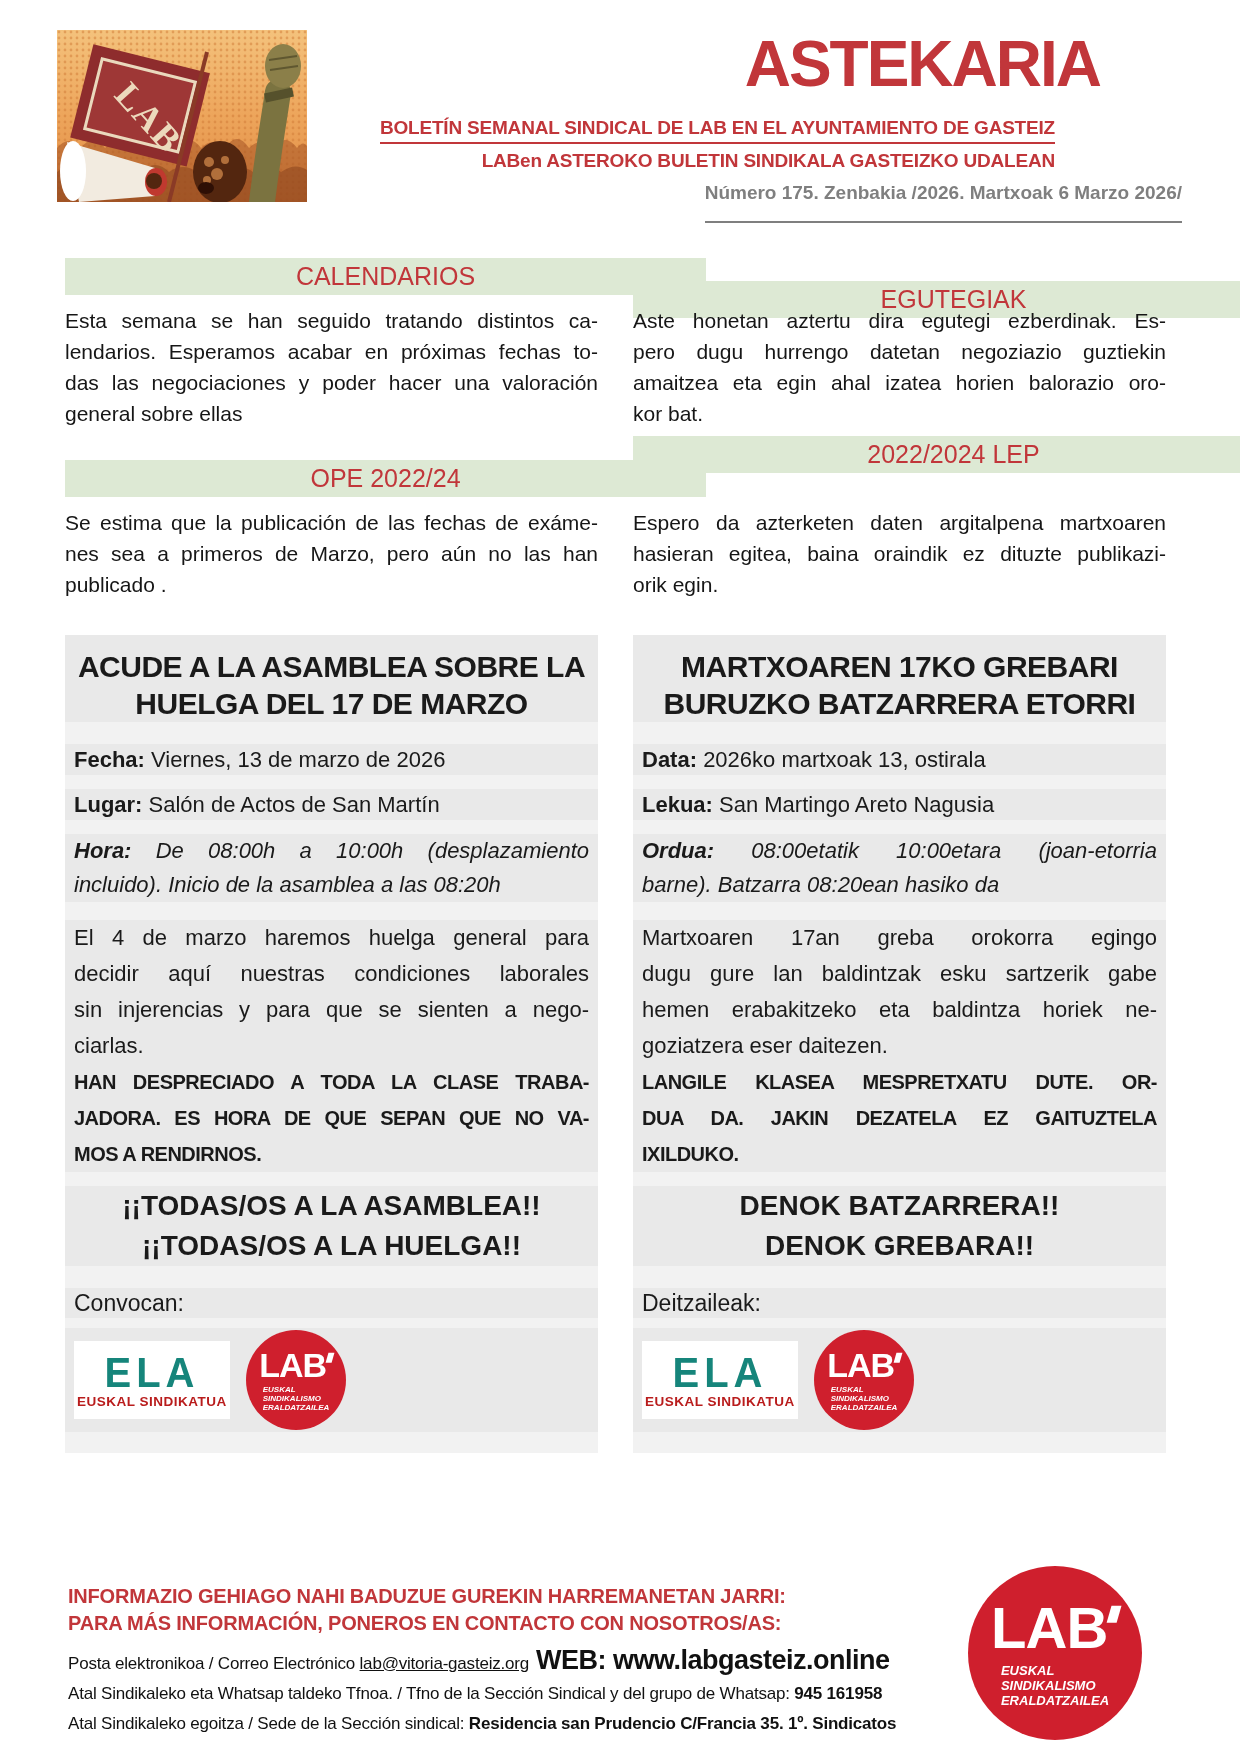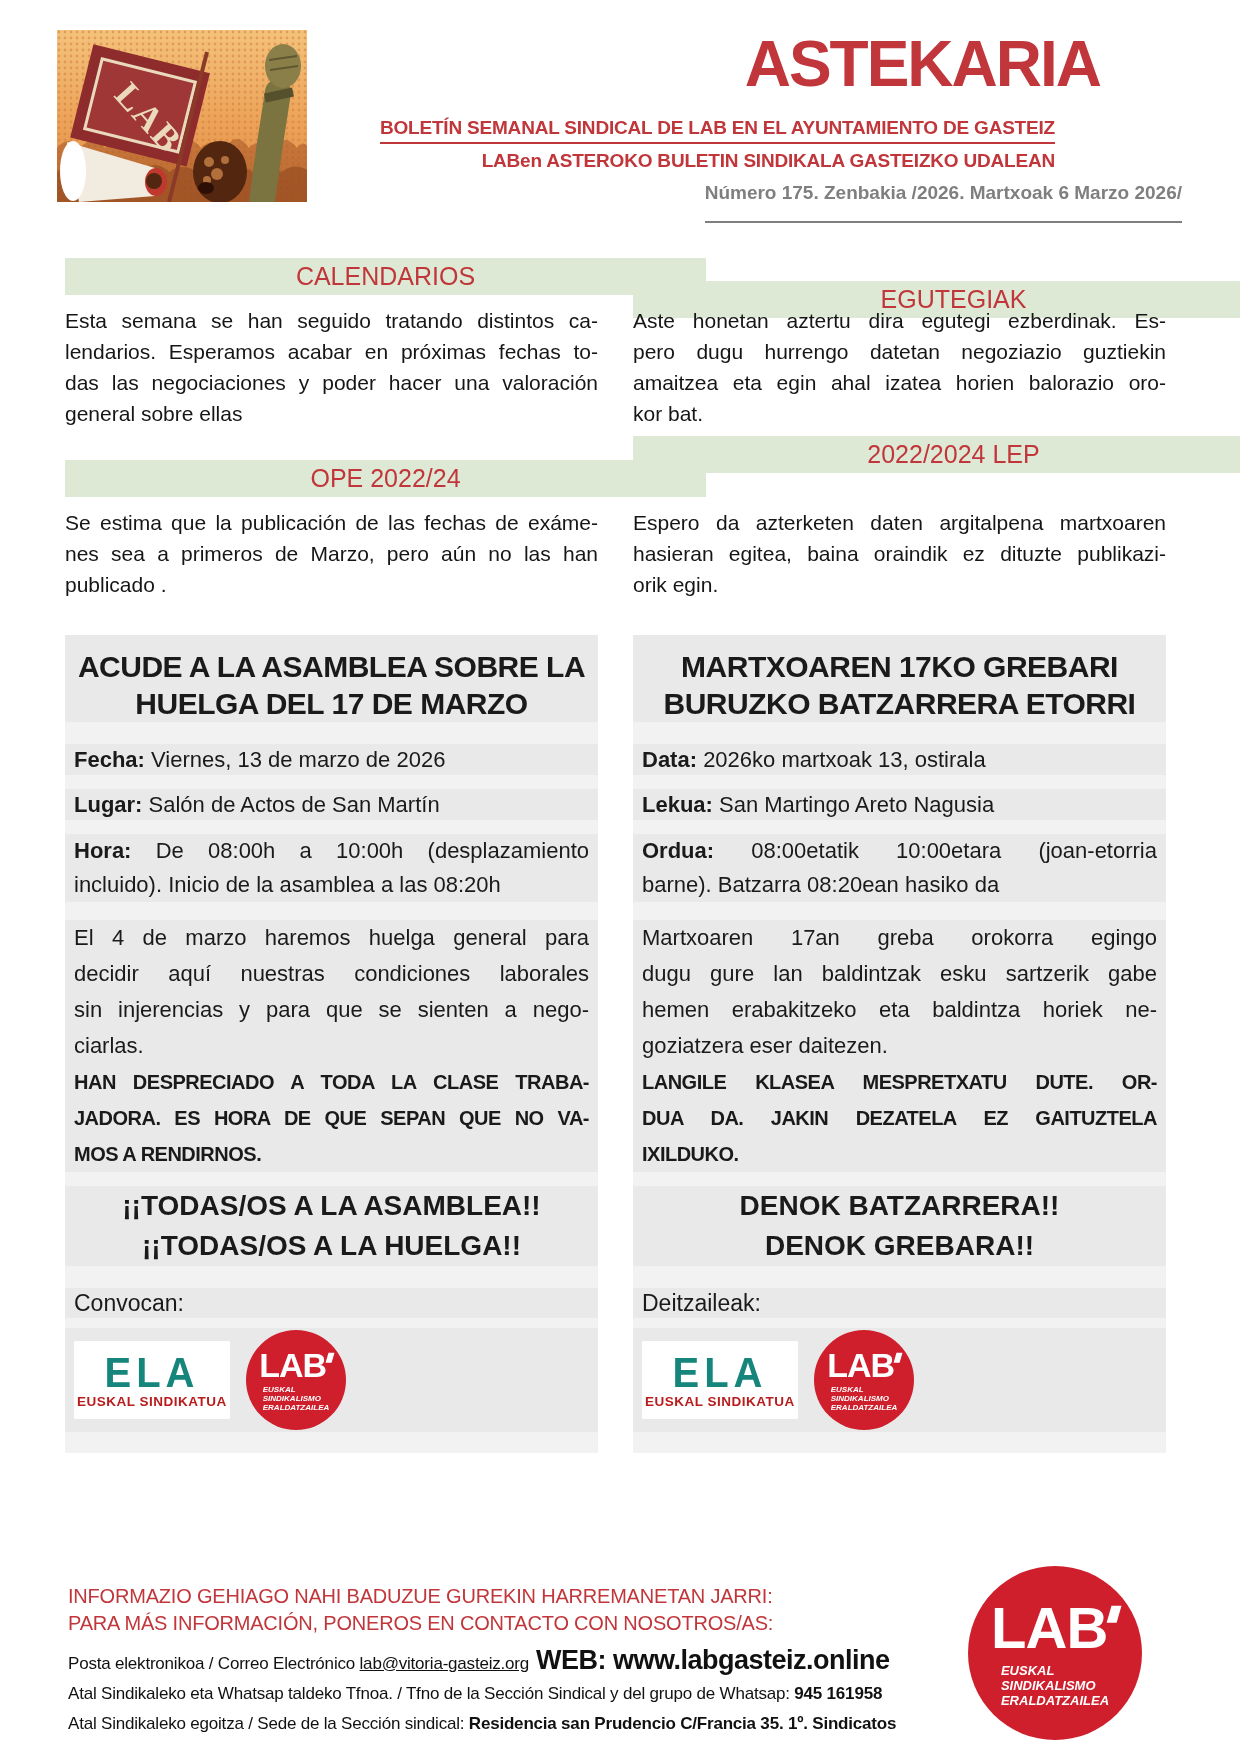--- a/index.html
+++ b/index.html
@@ -28,21 +28,21 @@
   .clines .tline,.clines .tline-last{text-align:center;text-align-last:center;}
 
   
   .gray-box{position:absolute;top:635px;width:533px;height:818px;background:var(--box_gray_light,#f1f1f1);
             padding:0;box-sizing:border-box;}
   .gray-box>div{background:var(--box_gray,#e9e9e9);padding-left:9px;padding-right:9px;}
   .box-title{padding-top:13px;font-size:30px;line-height:37px;font-weight:bold;letter-spacing:-0.5px;}
   .box-field{margin-top:22px;font-size:22px;line-height:31px;}
   .box-field + .box-field{margin-top:14px;}
   .box-field b{font-weight:bold;}
-  .box-field .fline{line-height:34px;}
+  .box-field .fline{line-height:34px;font-style:italic;}
   .stretch{text-align:justify;text-align-last:justify;}
   .box-para{margin-top:18px;font-size:22px;}
   .box-para .tline{line-height:36px;}
   .box-caps{margin-top:0;font-size:20px;font-weight:bold;letter-spacing:-0.5px;}
   .box-caps .tline{line-height:36px;}
   .box-slogans{margin-top:14px;font-size:28px;font-weight:bold;}
   .box-slogans .tline{line-height:40px;}
   .box-convener{margin-top:22px;font-size:23px;line-height:30px;}
   .box-logos{margin-top:10px;height:104px;display:flex;align-items:center;gap:16px;}
 
@@ -62,21 +62,21 @@
   .lab-small .lab-word{font-size:34px;}
   .lab-big .lab-word{font-size:58px;}
   .lab-tick{display:inline-block;width:0.17em;height:0.30em;background:#fff;
             transform:translateY(-0.42em) skewX(-16deg);margin-left:0.03em;}
   .lab-sub{font-style:italic;font-weight:bold;text-align:left;}
   .lab-small .lab-sub{font-size:8px;line-height:9px;margin-top:3px;}
   .lab-big .lab-sub{font-size:13px;line-height:15px;margin-top:6px;}
 
   
   .footer{position:absolute;left:68px;top:1583px;width:900px;}
-  .footer-red{font-size:20px;line-height:27px;font-weight:normal;color:var(--accent_red,#c1363a);letter-spacing:-0.2px;}
+  .footer-red{font-size:20px;line-height:27px;font-weight:bold;color:var(--accent_red,#c1363a);letter-spacing:-0.2px;}
   .footer-line{font-size:17px;line-height:26px;color:#111;letter-spacing:-0.2px;}
   .footer-email{margin-top:10px;}
   .email-link{color:#111;text-decoration:underline;cursor:pointer;}
   .footer-web{font-size:27px;font-weight:bold;letter-spacing:-0.5px;}
   .footer-line b{font-weight:bold;}
   .footer-line + .footer-line{margin-top:4px;}
 </style>
 </head>
 <body>
 

